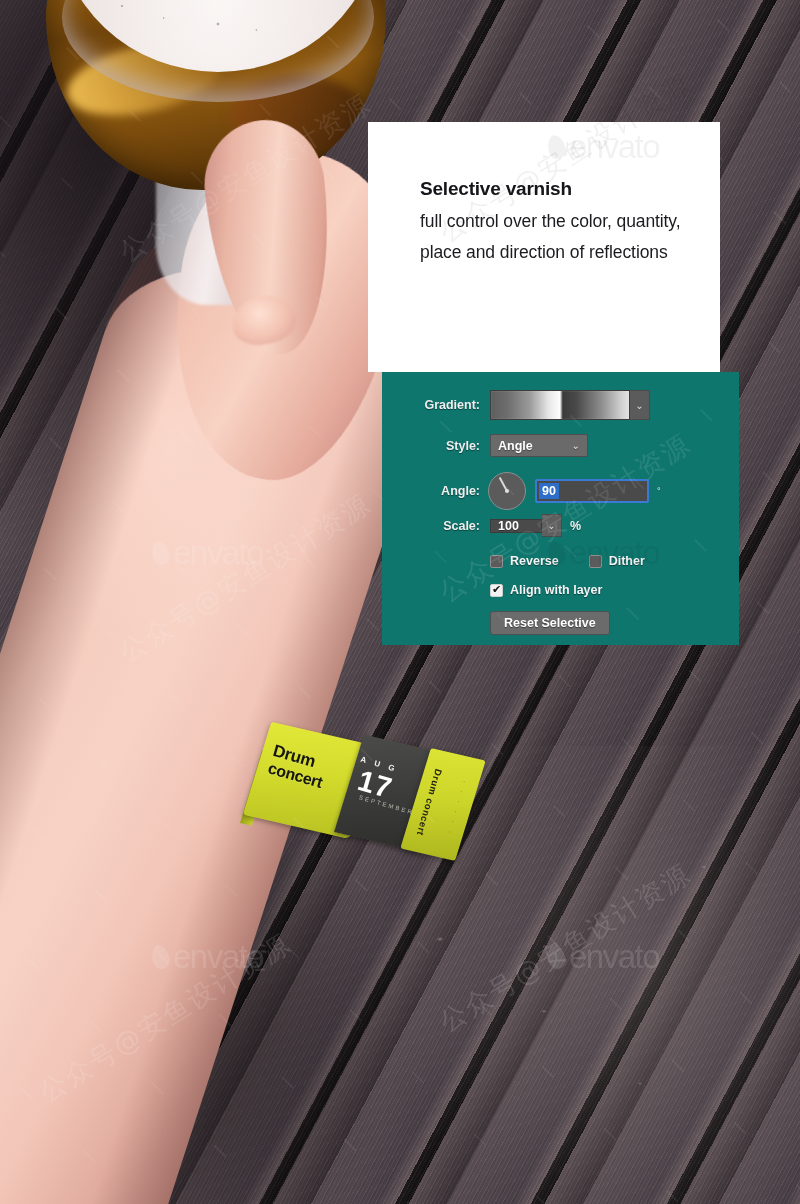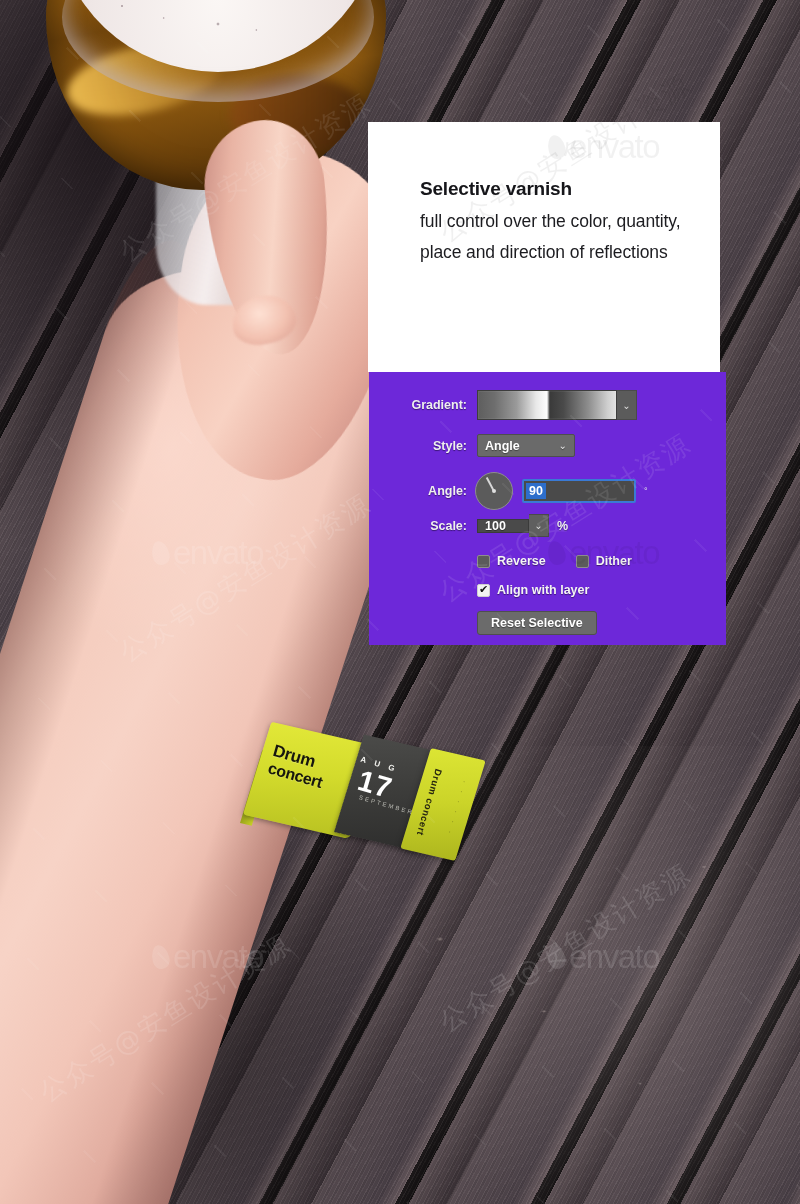--- a/index.html
+++ b/index.html
@@ -306,23 +306,23 @@
     position: absolute; left: 52px; top: 84px;
     width: 290px;
     font-size: 17.5px; color: #1c1c20;
     line-height: 1.77;
     letter-spacing: -0.1px;
   }
 
   
   .ps-panel {
     position: absolute;
-    left: 369px; top: 372px;
+    left: 382px; top: 372px;
     width: 357px; height: 273px;
-    background: #6d28d9;
+    background: #0f766e;
     color: #f0f0f0;
     font-size: 12.5px;
   }
   .ps-row { position: absolute; display: flex; align-items: center; }
   .ps-label {
     text-align: right;
     font-weight: bold;
     color: #efefef;
     font-size: 12.5px;
     text-shadow: 0 1px 1px rgba(0,0,0,.45);

